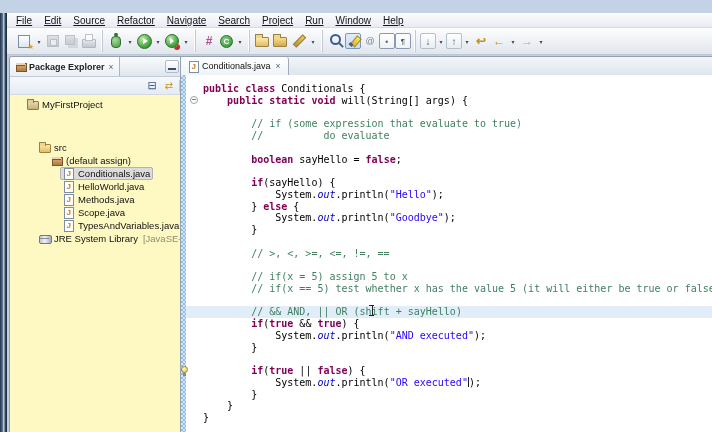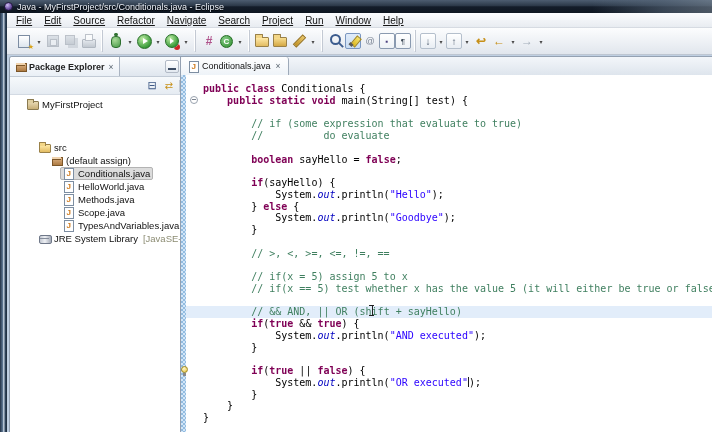--- a/index.html
+++ b/index.html
@@ -82,21 +82,21 @@
   .tbi.next-annotation-button,.tbi.previous-annotation-button{width:16px;height:16px;border:1px solid #b4bfcc;
     background:linear-gradient(#ffffff,#e8edf3);border-radius:2px;font-size:10px;color:#47566a;}
   .tbi.last-edit-location-button,.tbi.back-button{color:#c79018;font-weight:bold;font-size:12px;}
   .tbi.forward-button{color:#a3adb9;font-weight:bold;font-size:12px;}
   .tbi.save-button,.tbi.save-all-button,.tbi.print-button{opacity:.6;}
 
   
   .workbench{position:absolute;top:55px;left:7px;right:0;bottom:0;background:#bfcfe2;}
 
   
-  .pkg-panel{position:absolute;left:2px;top:1px;width:189px;bottom:0;background:#ffffff;
+  .pkg-panel{position:absolute;left:2px;top:1px;width:189px;bottom:0;background:#fef9c3;
     border:1px solid #94a1b2;border-bottom:none;border-radius:3px 3px 0 0;box-sizing:border-box;}
   .pkg-tabrow{height:19px;background:linear-gradient(#f9fbfd,#dfe6ee);border-bottom:1px solid #c2cbd6;
     display:flex;align-items:stretch;position:relative;border-radius:3px 3px 0 0;}
   .pkg-tab{display:flex;align-items:center;gap:3px;padding:0 5px;font-size:9px;font-weight:bold;color:#222;
     background:linear-gradient(#ffffff,#e9eff6);border-right:1px solid #aab4c2;border-radius:3px 0 0 0;}
   .tab-close{font-size:8.5px;color:#5a6570;font-weight:normal;margin-left:1px;}
   .win-btns{position:absolute;right:2px;top:3px;display:flex;gap:2px;}
   .winbtn{width:12px;height:11px;border:1px solid #b2bac6;border-radius:2px;background:linear-gradient(#ffffff,#e3e9f0);position:relative;}
   .winbtn.minimize::after{content:"";position:absolute;left:2px;right:2px;bottom:2px;height:2px;background:#3c4c63;}
   .winbtn.maximize::after{content:"";position:absolute;left:2px;right:2px;top:2px;bottom:2px;border:1px solid #3c4c63;border-top-width:2px;}
@@ -163,24 +163,20 @@
   .marker-lightbulb{position:absolute;left:0;width:8px;height:10px;}
   .marker-lightbulb::before{content:"";position:absolute;left:0;top:0;width:7px;height:7px;border-radius:50%;
     background:radial-gradient(circle at 35% 30%,#fff8cc,#e8c23a);border:1px solid #a08820;box-sizing:border-box;}
   .marker-lightbulb::after{content:"";position:absolute;left:2px;bottom:0;width:3px;height:3px;background:#8a8a8a;}
 </style>
 </head>
 <body>
 
 <div class="window">
 
-  <div class="titlebar">
-    <span class="eclipse-logo"></span>
-    <span class="title-text">Java - MyFirstProject/src/Conditionals.java - Eclipse</span>
-  </div>
 
   <div class="left-frame"></div>
 
   <div class="menubar">
       <span class="menu-item">File</span>
       <span class="menu-item">Edit</span>
       <span class="menu-item">Source</span>
       <span class="menu-item">Refactor</span>
       <span class="menu-item">Navigate</span>
       <span class="menu-item">Search</span>
@@ -321,21 +317,21 @@
         <div class="ed-tab">
           <span class="ti java-file" style="width:10px;height:10px"></span>
           <span>Conditionals.java</span>
           <span class="tab-close">×</span>
         </div>
       </div>
       <div class="ed-content">
         <div class="quickdiff"></div>
         <div class="code">
             <div class="code-line"><span class="seg-kw">public</span><span class="seg-txt"> </span><span class="seg-kw">class</span><span class="seg-txt"> Conditionals {</span></div>
-            <div class="code-line"><span class="seg-txt">    </span><span class="seg-kw">public</span><span class="seg-txt"> </span><span class="seg-kw">static</span><span class="seg-txt"> </span><span class="seg-kw">void</span><span class="seg-txt"> main(String[] test) {</span></div>
+            <div class="code-line"><span class="seg-txt">    </span><span class="seg-kw">public</span><span class="seg-txt"> </span><span class="seg-kw">static</span><span class="seg-txt"> </span><span class="seg-kw">void</span><span class="seg-txt"> will(String[] args) {</span></div>
             <div class="code-line"></div>
             <div class="code-line"><span class="seg-txt">        </span><span class="seg-cmt">// if (some expression that evaluate to true)</span></div>
             <div class="code-line"><span class="seg-txt">        </span><span class="seg-cmt">//          do evaluate</span></div>
             <div class="code-line"></div>
             <div class="code-line"><span class="seg-txt">        </span><span class="seg-kw">boolean</span><span class="seg-txt"> sayHello = </span><span class="seg-kw">false</span><span class="seg-txt">;</span></div>
             <div class="code-line"></div>
             <div class="code-line"><span class="seg-txt">        </span><span class="seg-kw">if</span><span class="seg-txt">(sayHello) {</span></div>
             <div class="code-line"><span class="seg-txt">            System.</span><span class="seg-fld">out</span><span class="seg-txt">.println(</span><span class="seg-str">"Hello"</span><span class="seg-txt">);</span></div>
             <div class="code-line"><span class="seg-txt">        } </span><span class="seg-kw">else</span><span class="seg-txt"> {</span></div>
             <div class="code-line"><span class="seg-txt">            System.</span><span class="seg-fld">out</span><span class="seg-txt">.println(</span><span class="seg-str">"Goodbye"</span><span class="seg-txt">);</span></div>

